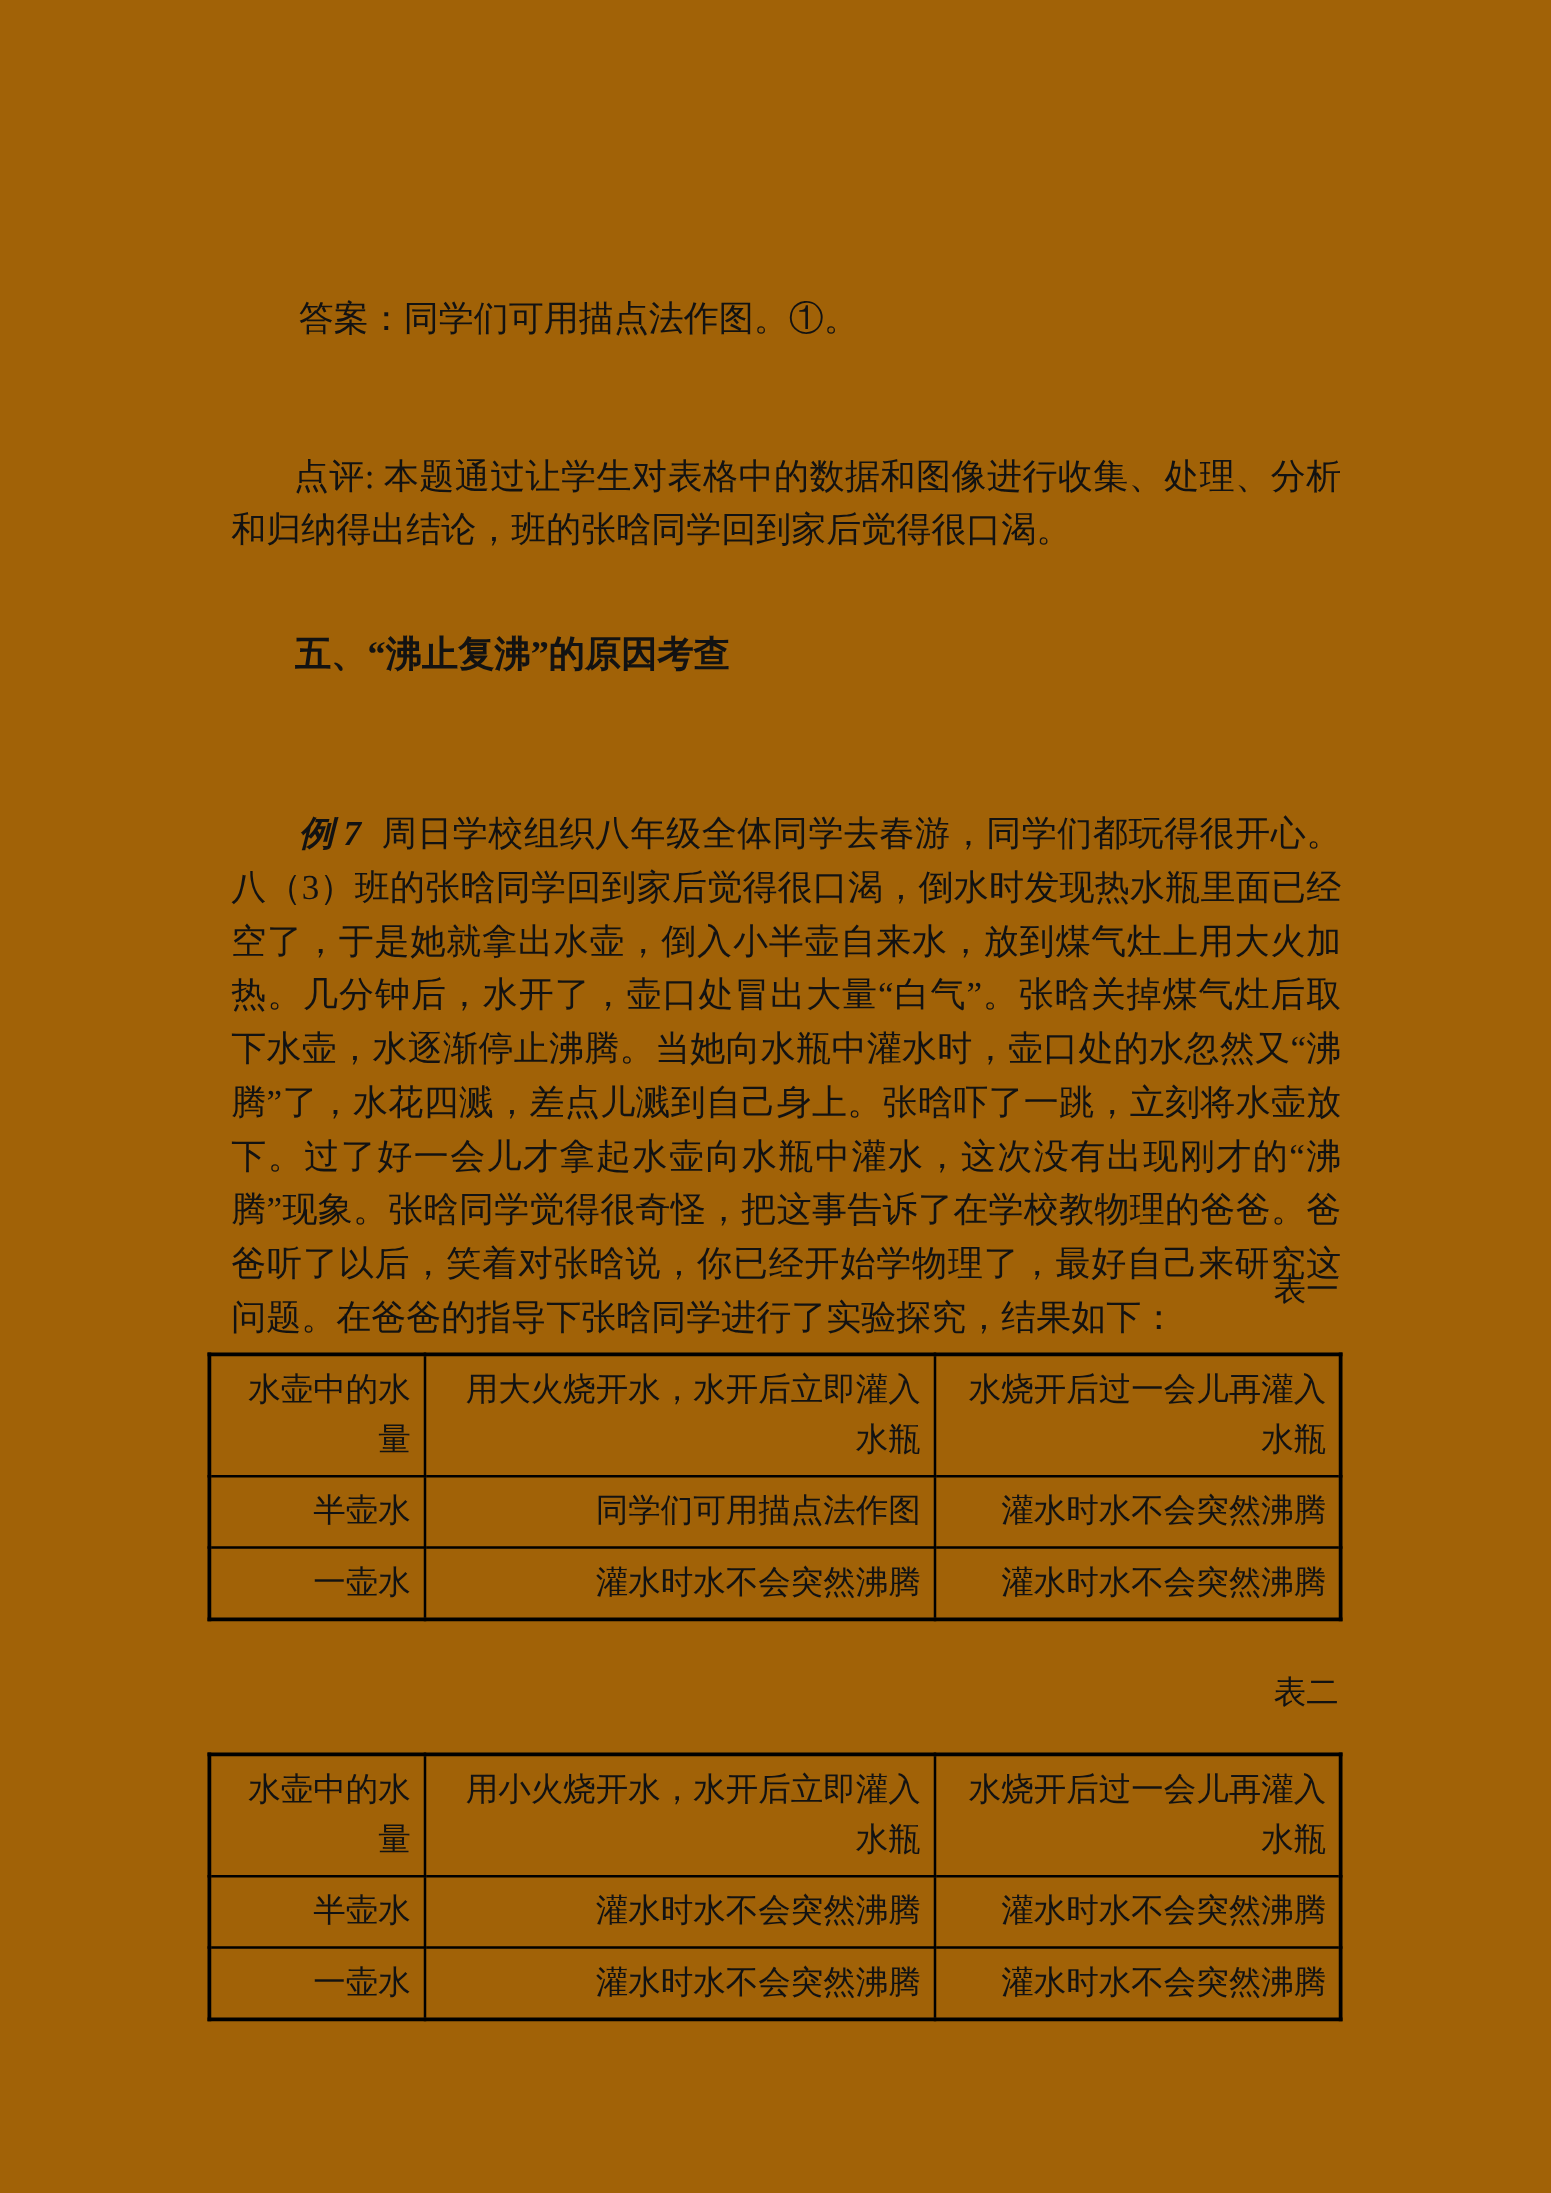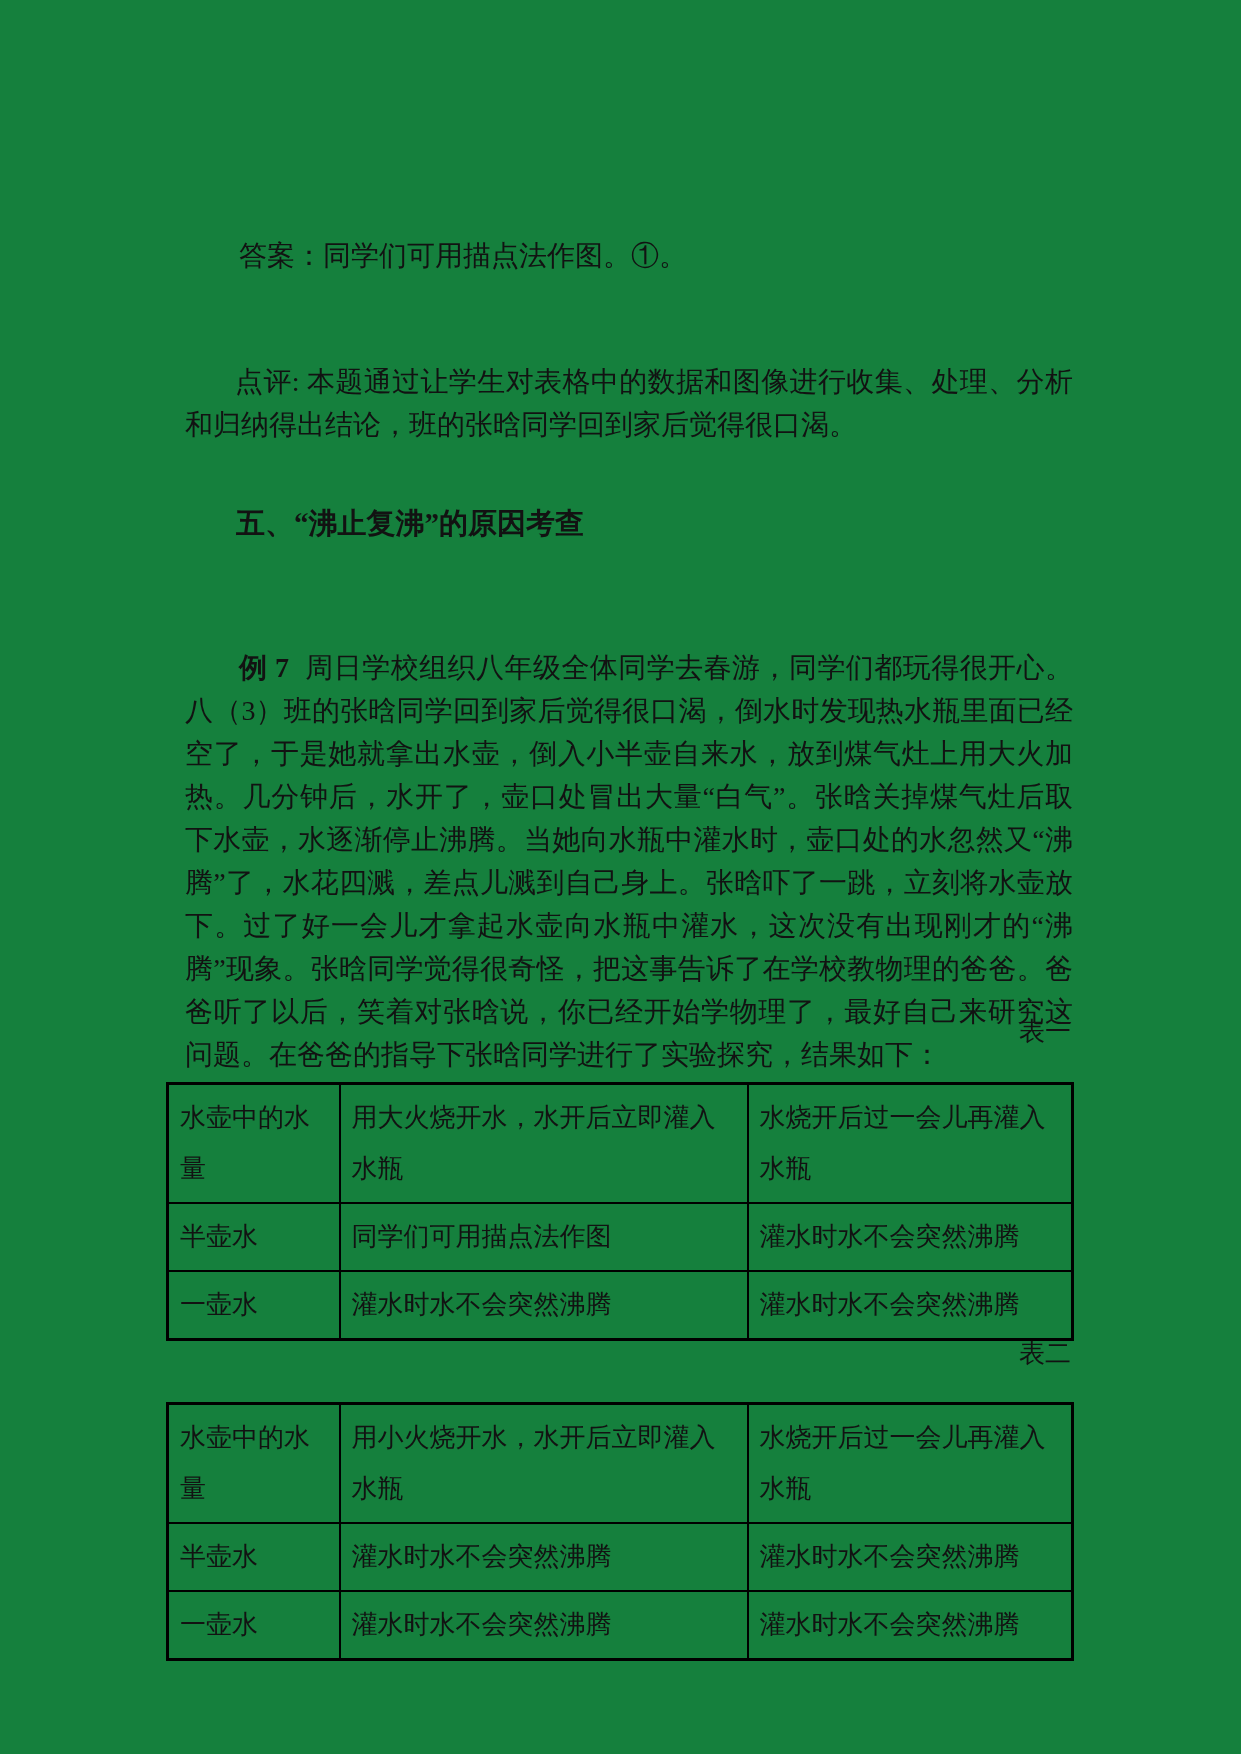--- a/index.html
+++ b/index.html
@@ -1,58 +1,58 @@
 <!DOCTYPE html>
 <html><head>
 <meta charset="utf-8">
 <style>
   html,body{margin:0;padding:0;background:#ffffff;}
   .page{
     position:relative;
     width:1241px;
     height:1754px;
-    background:#15803d;
+    background:#a16207;
     color:#121212;
     font-family:"Liberation Serif","DejaVu Serif",serif;
     overflow:hidden;
   }
   .txt{font-size:28px;line-height:43px;}
   .answer{position:absolute;left:185px;top:206px;width:900px;text-indent:54px;}
   .comment{position:absolute;left:185px;top:332px;width:888px;text-indent:50px;text-align:justify;}
   .heading{
     position:absolute;left:224px;top:492px;
     font-size:29px;font-weight:bold;margin:12px;
   }
   .example{
     position:absolute;left:185px;top:618px;width:888px;
     text-indent:54px;text-align:justify;
   }
-  .ex-label{font-weight:bold;margin-right:16px;}
+  .ex-label{font-weight:bold;margin-right:16px;font-style:italic;}
   .tbl-caption{
     position:absolute;left:166px;width:905px;
     text-align:right;font-size:26px;
   }
   .cap1{top:1014px;}
   .cap2{top:1336px;}
   table.exp{
     position:absolute;left:166px;
     width:905px;
     border-collapse:collapse;
     font-size:26px;
     table-layout:fixed;
   }
   .t1{top:1082px;}
   .t2{top:1402px;}
   table.exp th,table.exp td{
     border:2px solid #000;
     font-weight:normal;
-    text-align:left;
+    text-align:right;
     vertical-align:top;
     padding:7px 10px 8px 11px;
-    line-height:51px;
+    line-height:40px;
   }
   table.exp{border:3px solid #000;}
   table.exp th{height:80px;}
   table.exp td{height:30px;margin-top:33px;}
   col.c1{width:172px;}
   col.c2{width:408px;}
   col.c3{width:325px;}
   .bold{font-weight:normal;}
 </style>
 </head>

